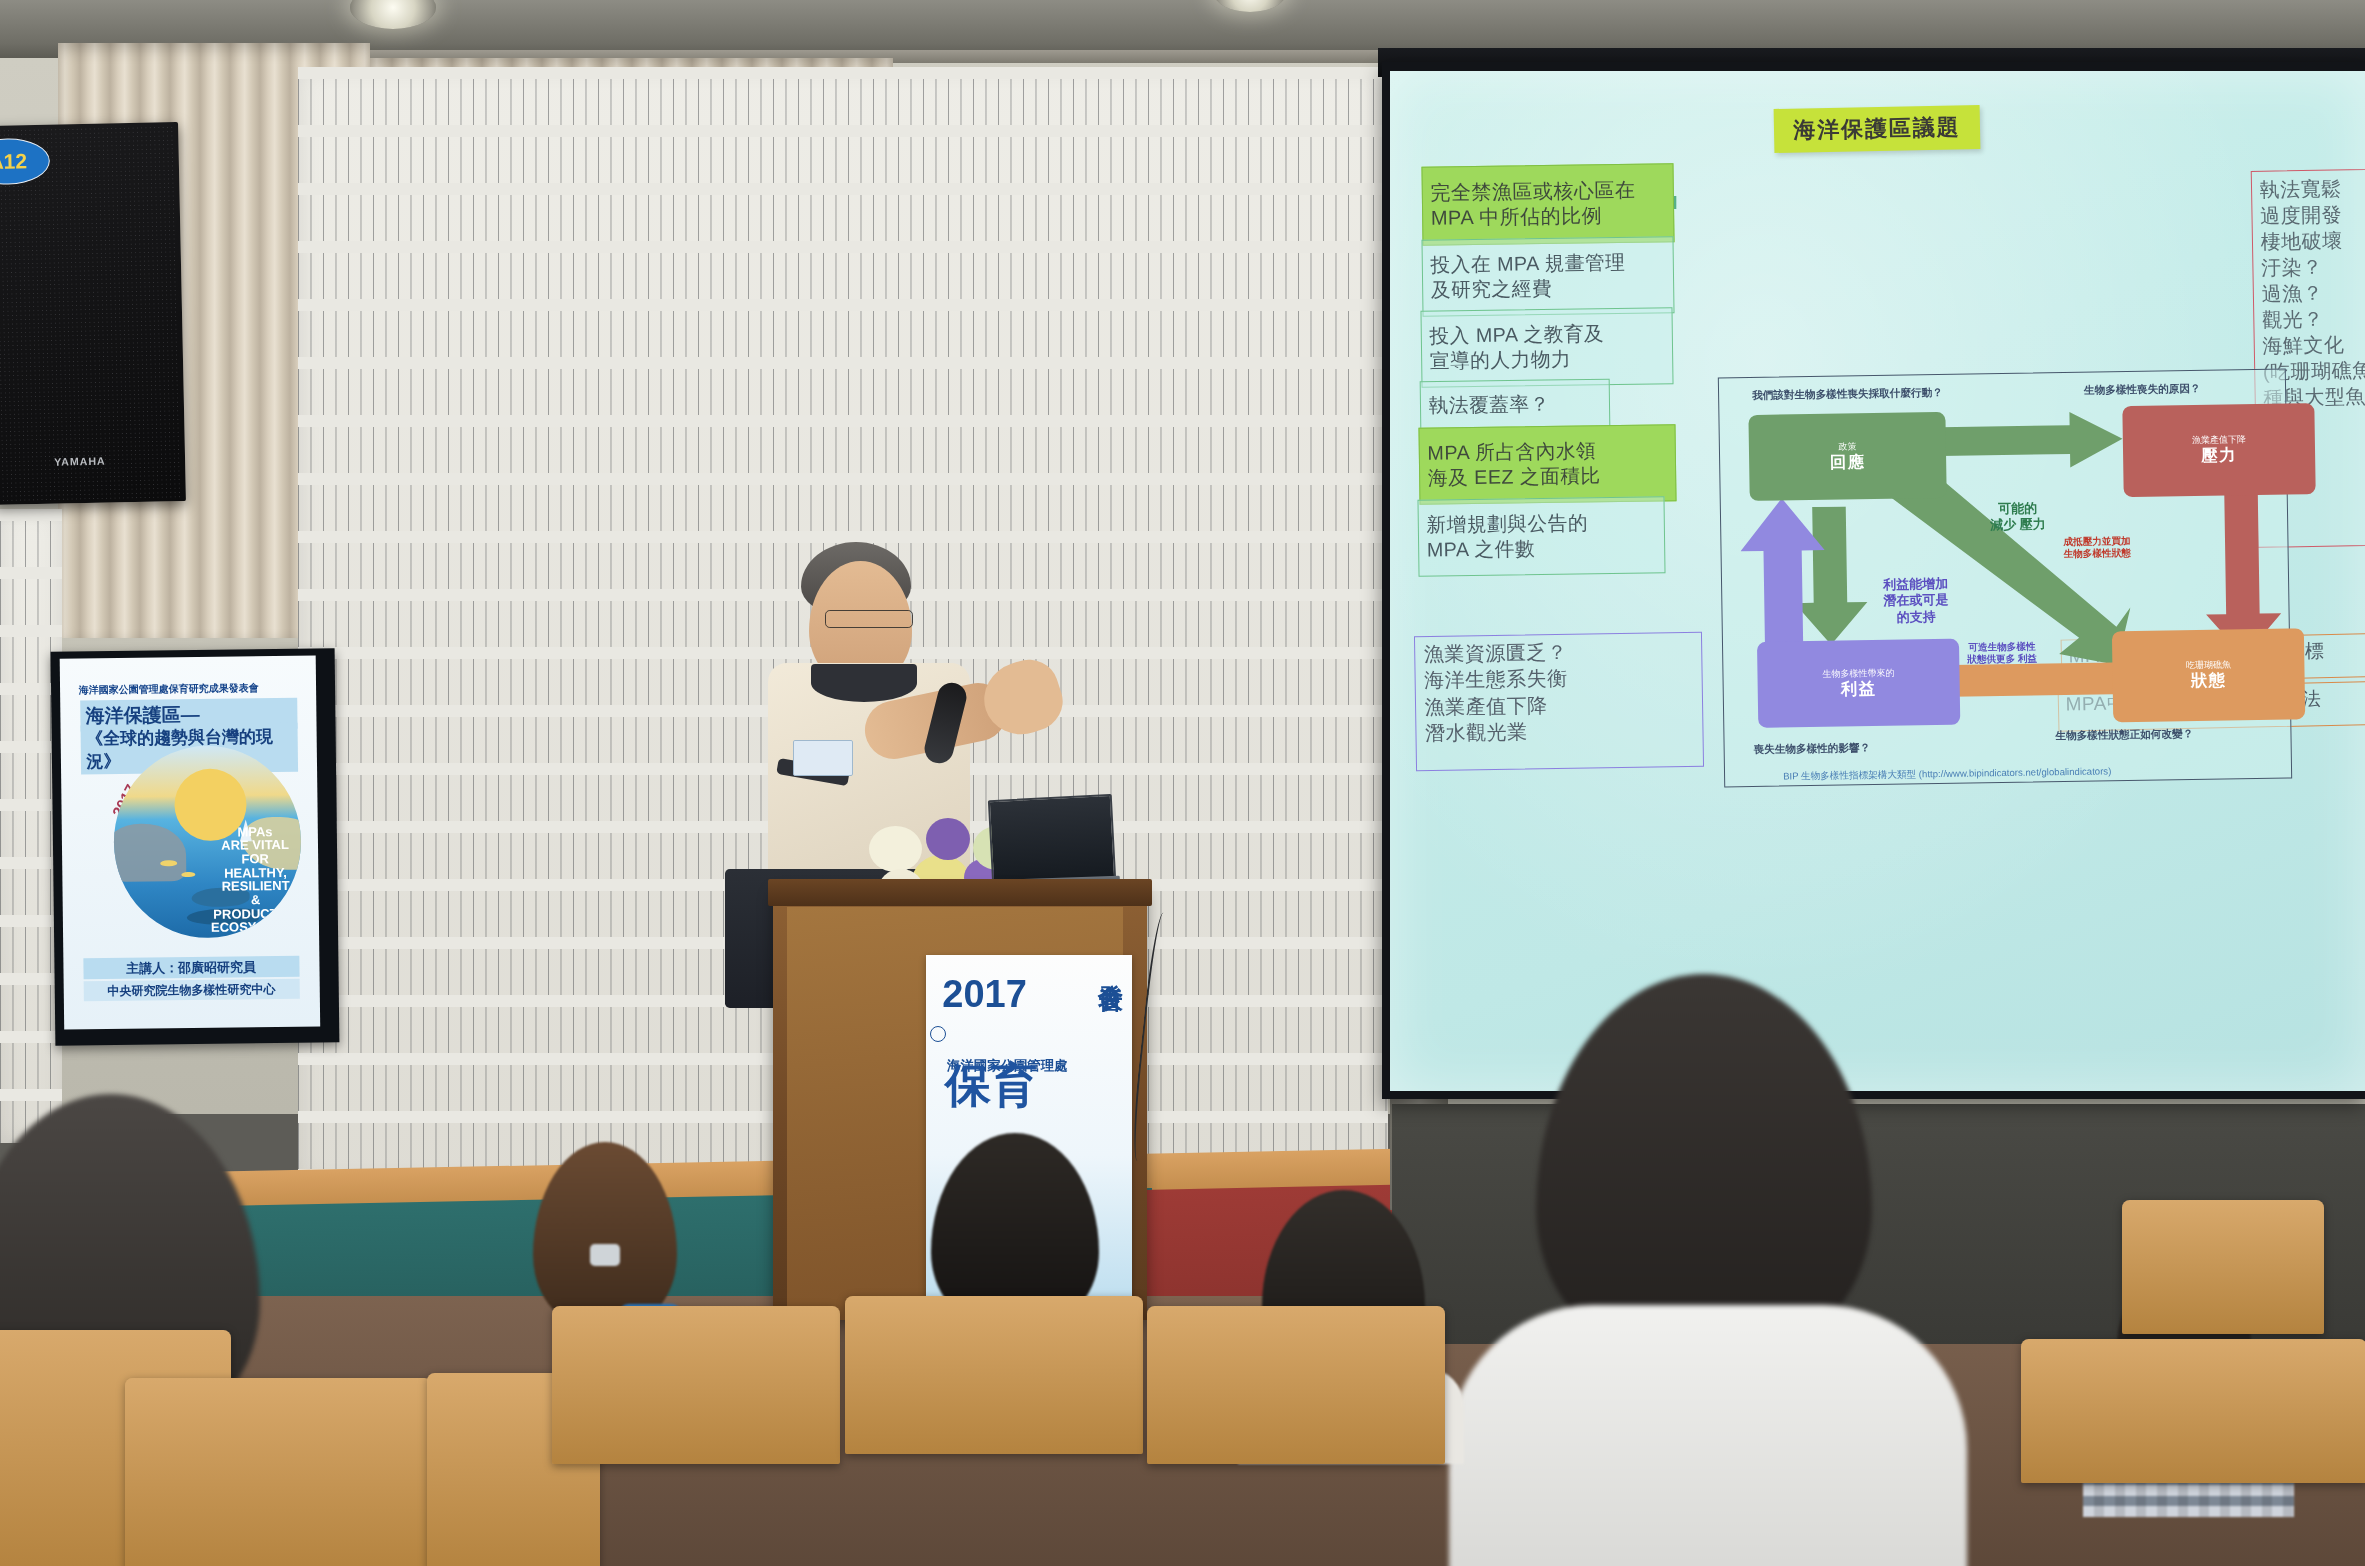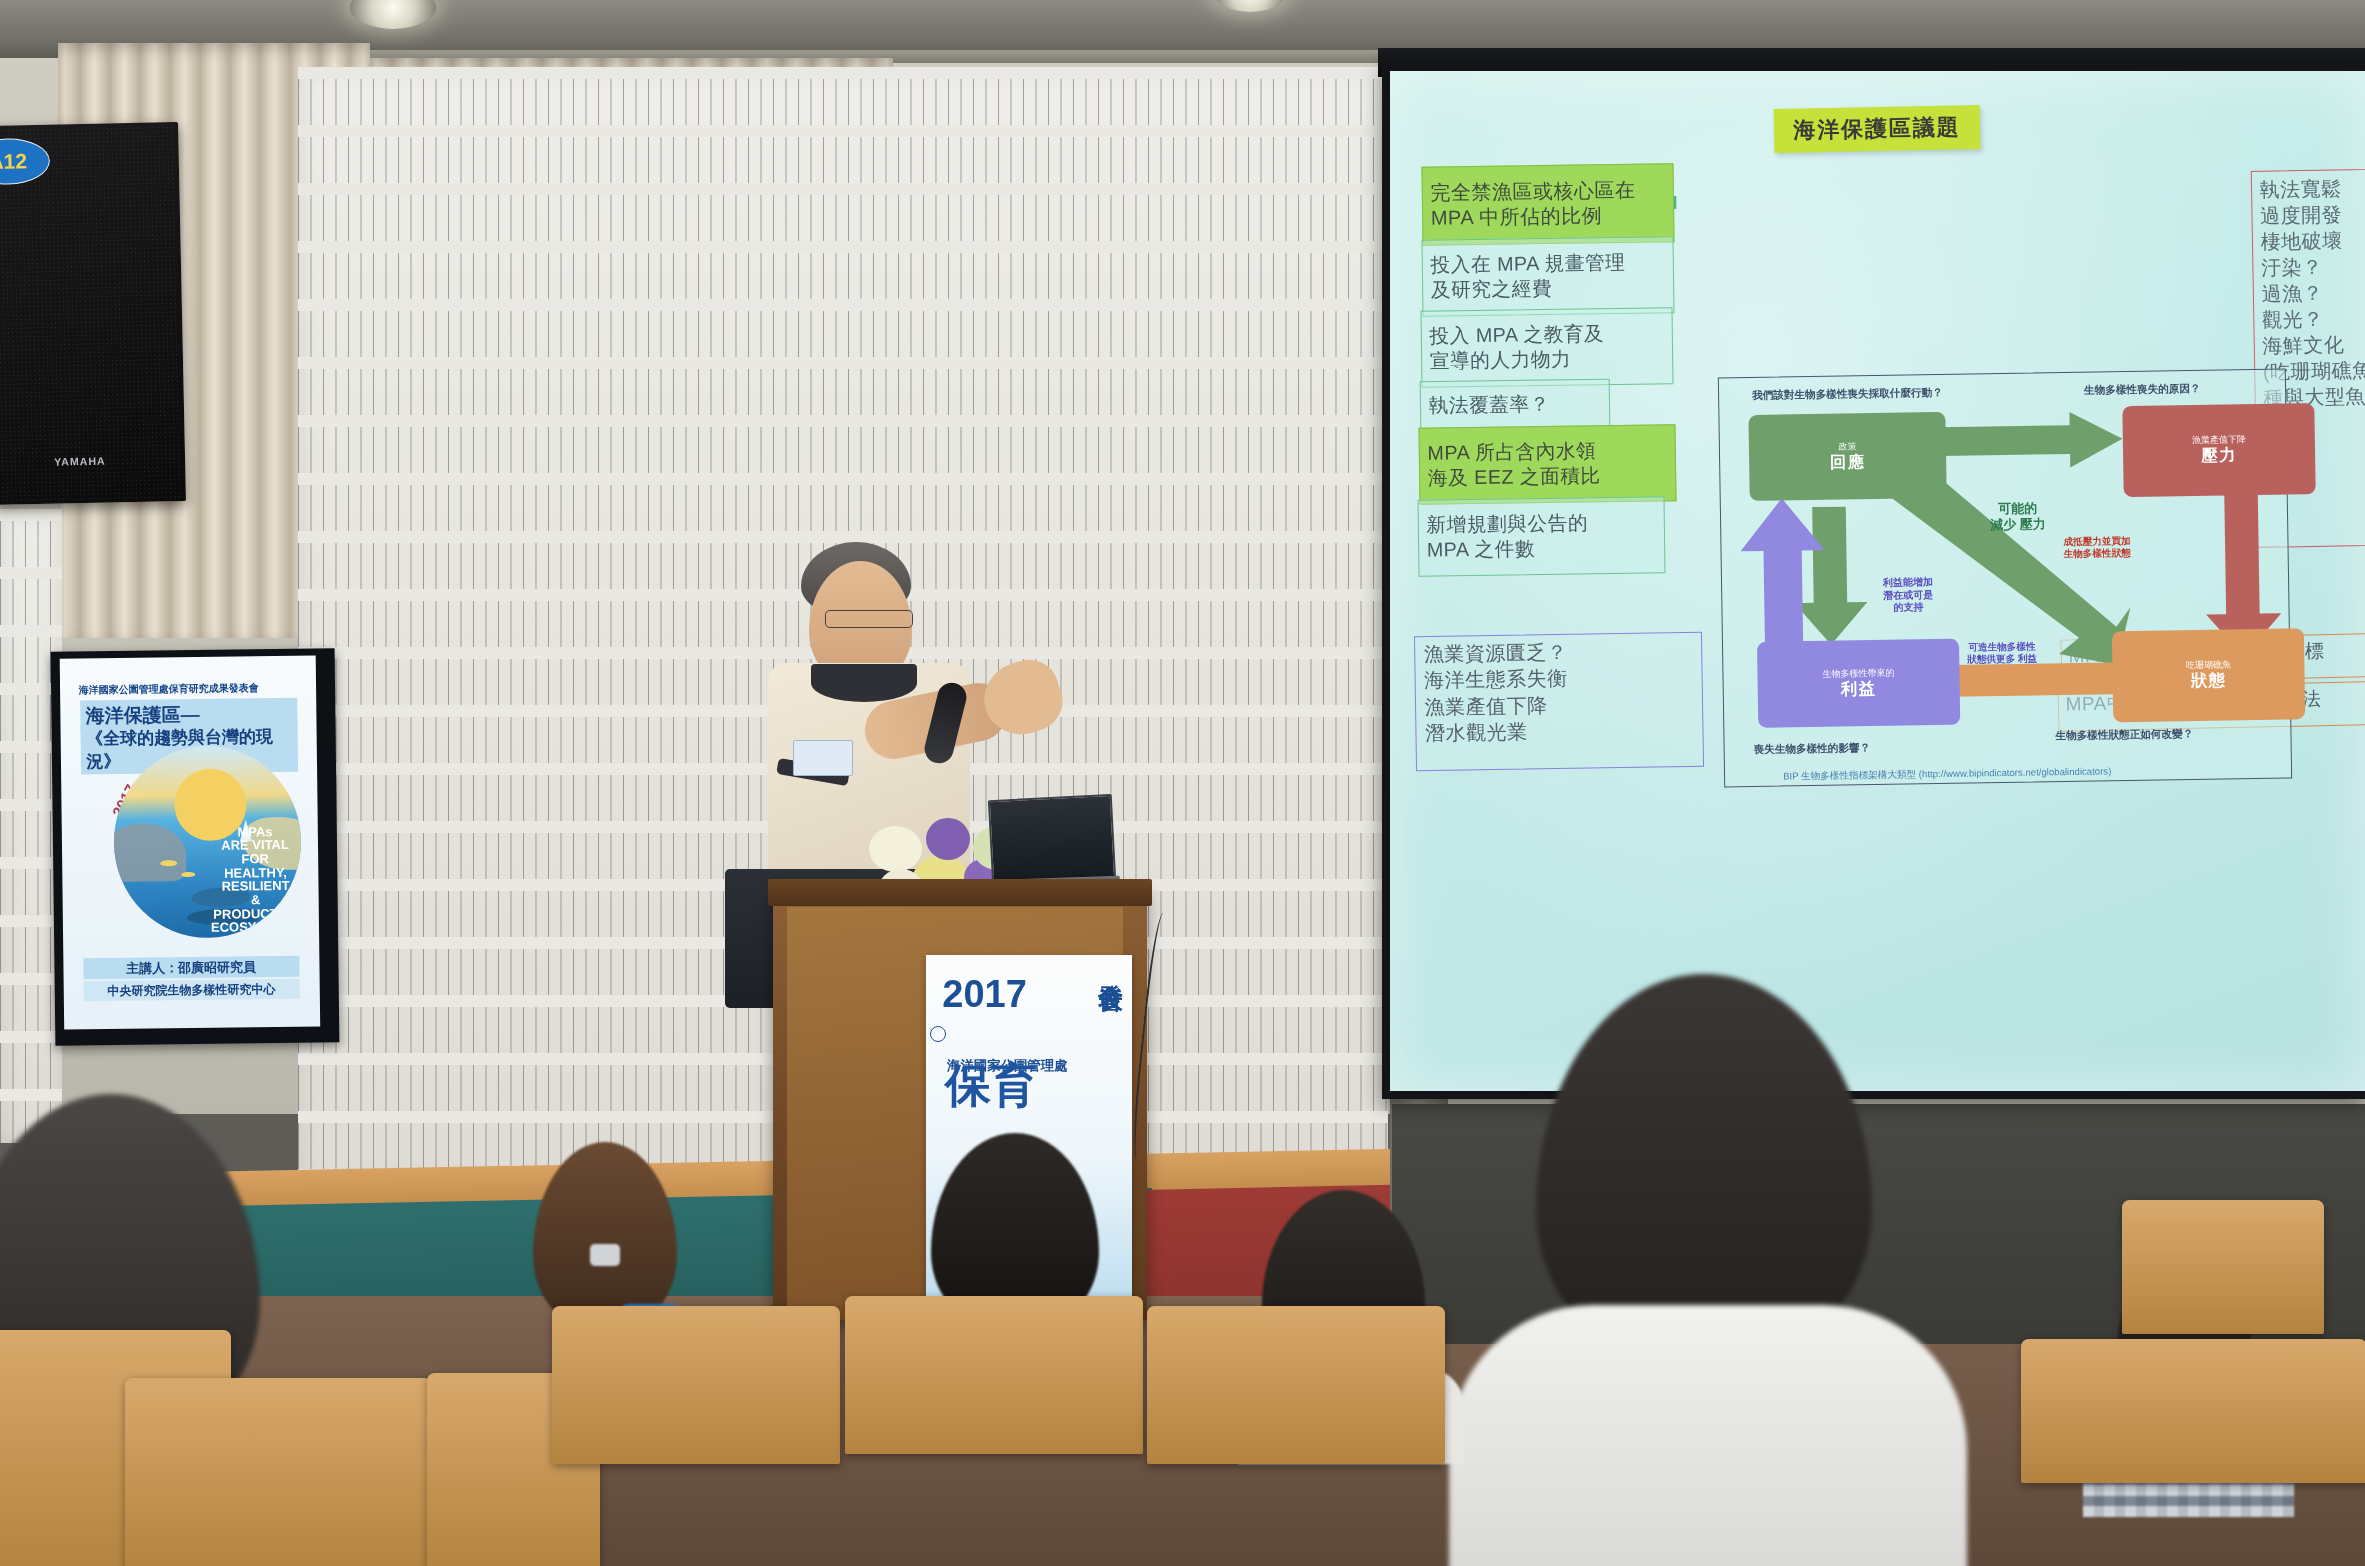--- a/index.html
+++ b/index.html
@@ -268,21 +268,21 @@
         <span class="small">生物多樣性帶來的</span>
         <span class="big">利益</span>
       </div>
 
       <div class="arrow-lbl dcap grn" style="left:269px;top:127px;font-size:13px;white-space:pre-line;">可能的
 減少 壓力</div>
       <div class="arrow-lbl dcap red" style="left:342px;top:163px;font-size:9.6px;white-space:pre-line;">成抵壓力並買加
 生物多樣性狀態</div>
       <div class="arrow-lbl dcap pur" style="left:244px;top:267px;font-size:9.6px;white-space:pre-line;">可造生物多樣性
 狀態供更多 利益</div>
-      <div class="arrow-lbl dcap pur" style="left:161px;top:201px;font-size:10px;white-space:pre-line;">利益能增加
+      <div class="arrow-lbl dcap pur" style="left:161px;top:201px;font-size:13px;white-space:pre-line;">利益能增加
 潛在或可是
 的支持</div>
 
       <div class="dsrc" style="left:58px;top:393px;font-size:9.6px;">BIP 生物多樣性指標架構大類型 (http://www.bipindicators.net/globalindicators)</div>
     </div>
   </div>
 
   <div class="yamaha" style="left:-9.6px;top:124px;width:192px;height:379px;transform:rotate(-1.2deg);">
     <div class="yam-grille"></div>
     <div class="yam-badge" style="left:-21px;top:12.5px;width:82px;height:44px;font-size:21px;">

